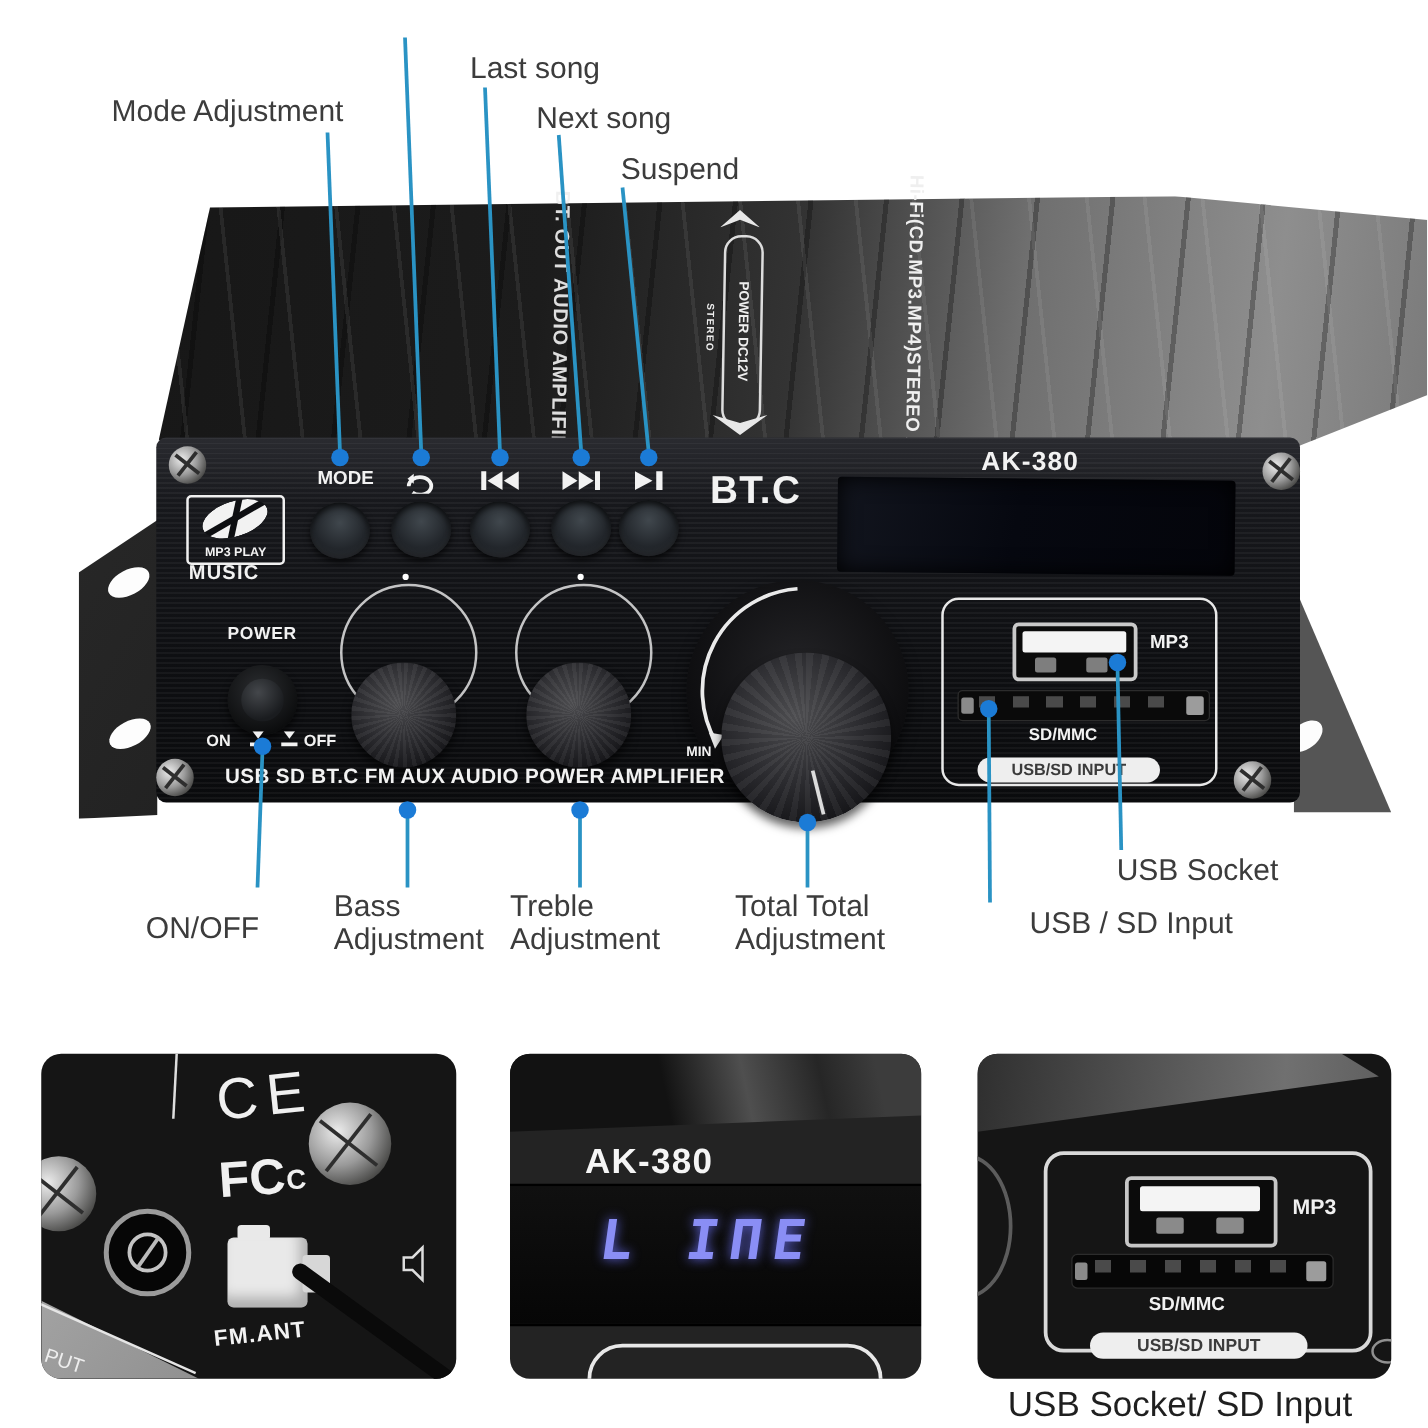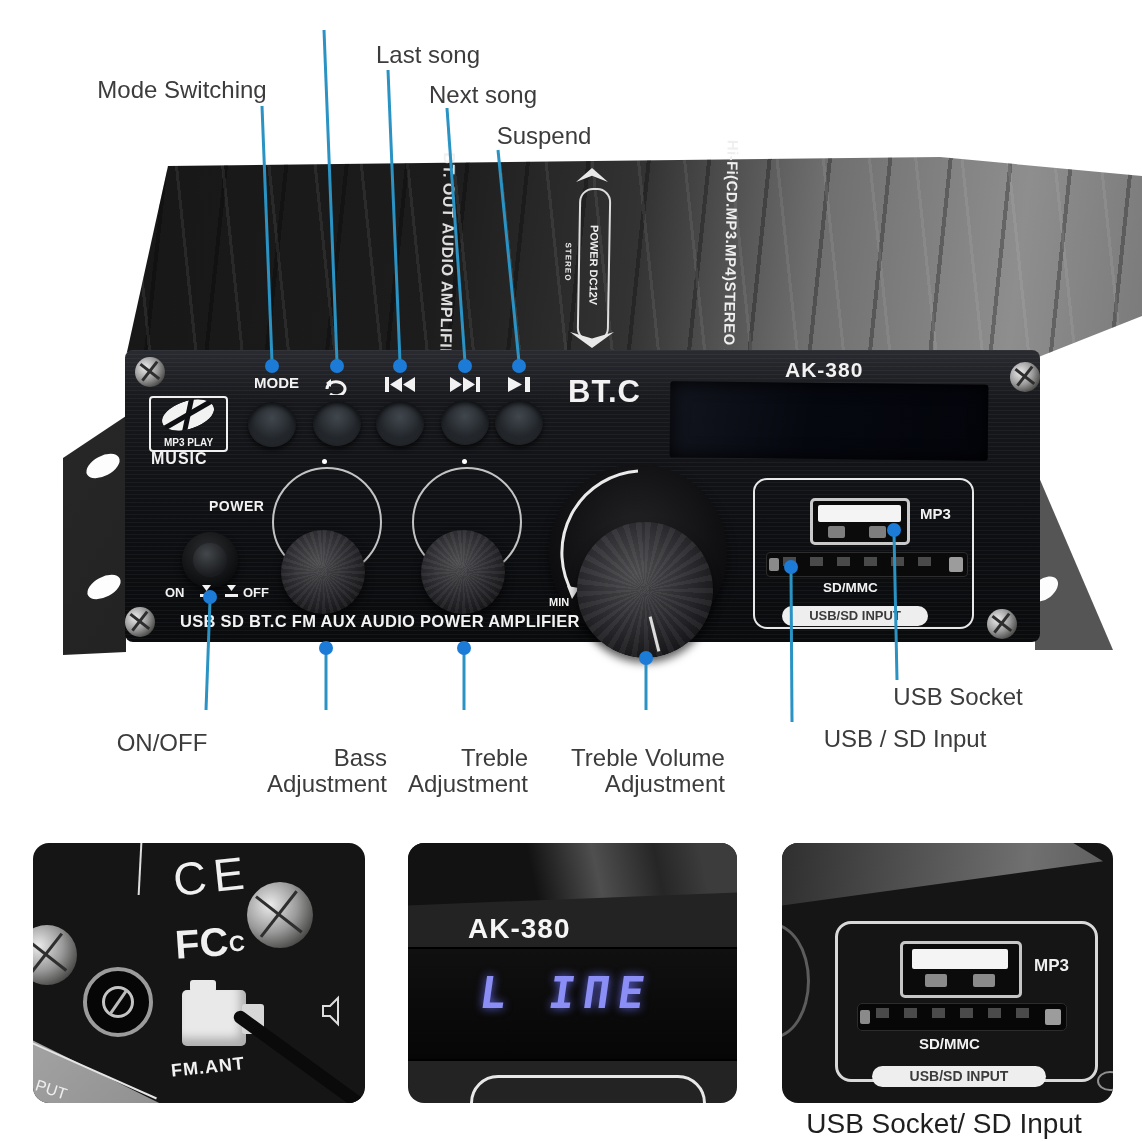--- a/index.html
+++ b/index.html
@@ -1,20 +1,20 @@
 <!DOCTYPE html>
 <html><head>
 <meta charset="utf-8">
 <style>
   html,body{margin:0;padding:0;background:#fff;}
   #stage{position:relative;width:1142px;height:1142px;background:#fff;overflow:hidden;
          font-family:"Liberation Sans",sans-serif;}
   .abs{position:absolute;}
   .lbl{position:absolute;font-size:24px;color:#3c3c3c;white-space:nowrap;transform:translateX(-50%);}
-  .lbl2{text-align:right;line-height:26px;margin-top:32px;}
+  .lbl2{text-align:left;line-height:26px;}
   .capt{position:absolute;font-size:28px;color:#1f1f1f;white-space:nowrap;transform:translateX(-50%);}
   
   #topsurf{left:0;top:0;width:1142px;height:1142px;
     clip-path:polygon(168px 166px,940px 157px,1142px 176px,1142px 316px,1036px 358px,127px 352px);
     background:linear-gradient(97deg,#151515 0%,#1c1c1c 36%,#333 52%,#6f6f6f 66%,#8e8e8e 82%,#6d6d6d 100%);}
   #topridge{left:0;top:0;width:1142px;height:1142px;
     clip-path:polygon(168px 166px,940px 157px,1142px 176px,1142px 316px,1036px 358px,127px 352px);
     background:repeating-linear-gradient(84deg,rgba(255,255,255,.07) 0 3px,transparent 3px 46px),
                repeating-linear-gradient(96deg,rgba(0,0,0,.28) 0 4px,transparent 4px 60px);}
   .vprint{position:absolute;color:#efefef;font-weight:bold;white-space:nowrap;
@@ -125,21 +125,21 @@
     <div class="pbtn" style="left:251px;top:51px;"></div>
     <div class="pbtn" style="left:316px;top:50px;"></div>
     <div class="pbtn" style="left:370px;top:50px;"></div>
 
     <div class="wtxt" style="left:443px;top:24px;font-size:31px;letter-spacing:1px;">BT.C</div>
     <div class="wtxt" style="left:660px;top:8px;font-size:21px;letter-spacing:1px;">AK-380</div>
 
     <div class="abs" style="left:545px;top:33px;width:318px;height:76px;border-radius:3px;transform:rotate(.6deg);
          background:linear-gradient(100deg,#12151e,#060810 45%,#04050b);box-shadow:inset 0 0 18px #000;z-index:1;"></div>
 
-    <div class="wtxt" style="left:57px;top:148px;font-size:14px;letter-spacing:.5px;margin-left:27px;">POWER</div>
+    <div class="wtxt" style="left:57px;top:148px;font-size:14px;letter-spacing:.5px;">POWER</div>
     <div class="abs" style="left:57px;top:182px;width:56px;height:56px;border-radius:50%;z-index:2;
          background:radial-gradient(circle at 45% 35%,#2b2d30,#0b0c0d 75%);box-shadow:0 4px 6px rgba(0,0,0,.6);">
       <div class="abs" style="left:11px;top:11px;width:34px;height:34px;border-radius:50%;
            background:radial-gradient(circle at 40% 32%,#44474b,#1a1c1f 70%);"></div>
     </div>
     <div class="wtxt" style="left:40px;top:235px;font-size:13px;">ON</div>
     <svg class="icw" style="left:74px;top:235px;" width="15" height="13" viewBox="0 0 15 13">
       <path d="M3,0 h9 l-4.5,6 z" fill="#f2f2f2"></path>
         <rect x="1" y="9" width="13" height="3" fill="#f2f2f2"></rect>
     </svg>
@@ -210,35 +210,35 @@
       <circle cx="210" cy="597" r="7"></circle>
         <circle cx="326" cy="648" r="7"></circle>
         <circle cx="464" cy="648" r="7"></circle>
       <circle cx="646" cy="658" r="7"></circle>
         <circle cx="791" cy="567" r="7"></circle>
         <circle cx="894" cy="530" r="7"></circle>
     </g>
   </svg>
 
   <div class="lbl" style="left:428px;top:41px;">Last song</div>
-  <div class="lbl" style="left:182px;top:76px;">Mode Switching</div>
+  <div class="lbl" style="left:182px;top:76px;">Mode Adjustment</div>
   <div class="lbl" style="left:483px;top:81px;">Next song</div>
   <div class="lbl" style="left:544px;top:122px;">Suspend</div>
 
   <div class="lbl" style="left:162px;top:729px;">ON/OFF</div>
   <div class="lbl lbl2" style="left:327px;top:713px;">
     <div>Bass</div>
     <div>Adjustment</div>
   </div>
   <div class="lbl lbl2" style="left:468px;top:713px;">
     <div>Treble</div>
     <div>Adjustment</div>
   </div>
   <div class="lbl lbl2" style="left:648px;top:713px;">
-    <div>Treble Volume</div>
+    <div>Total Total</div>
     <div>Adjustment</div>
   </div>
   <div class="lbl" style="left:905px;top:725px;">USB / SD Input</div>
   <div class="lbl" style="left:958px;top:683px;">USB Socket</div>
 
   <div class="photo" style="left:33px;top:843px;width:332px;height:260px;">
     <div class="abs" style="left:0;top:0;width:100%;height:100%;
          clip-path:polygon(0 76%,38% 100%,0 100%);background:linear-gradient(135deg,#b5b5b5,#7d7d7d);"></div>
     <div class="abs" style="left:106px;top:0;width:2px;height:52px;background:#ddd;transform:rotate(3deg);"></div>
     <div class="abs" style="left:-20px;top:224px;width:150px;height:2px;background:#e5e5e5;transform:rotate(24deg);"></div>

